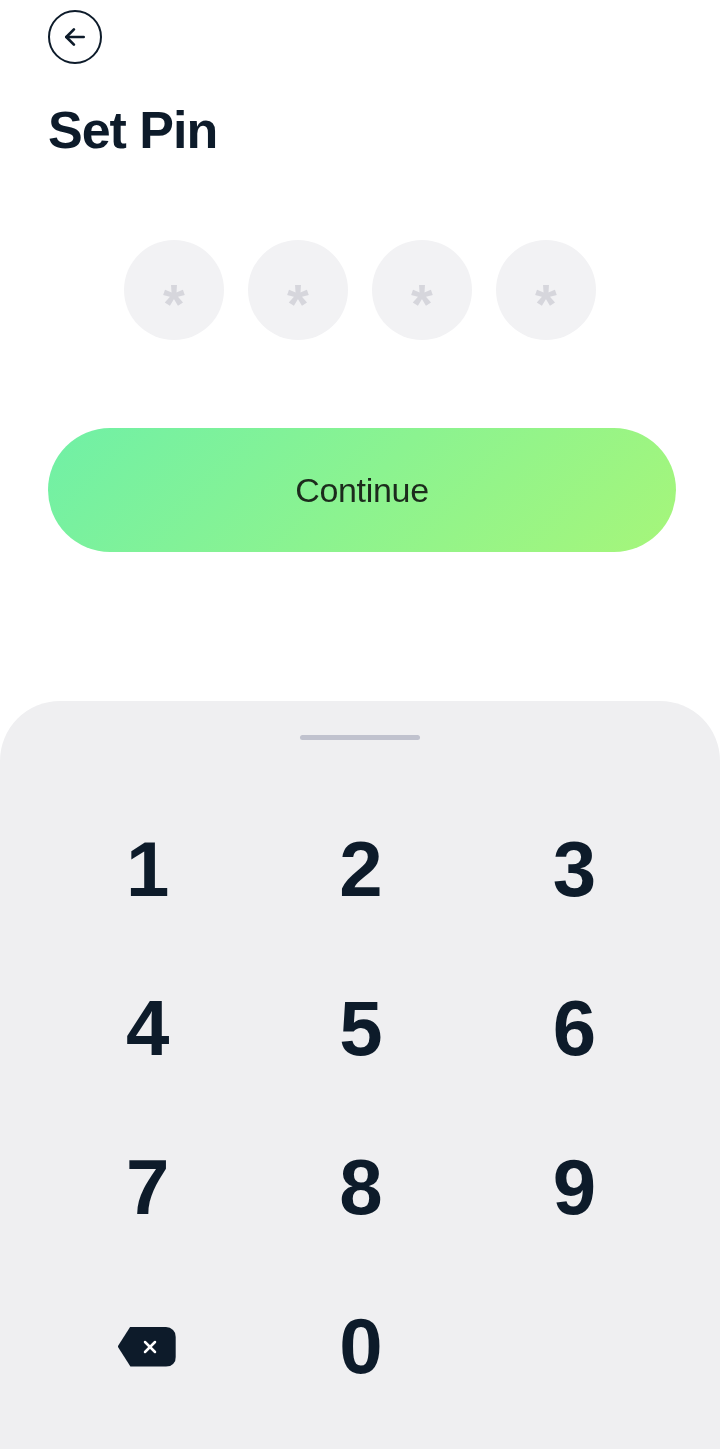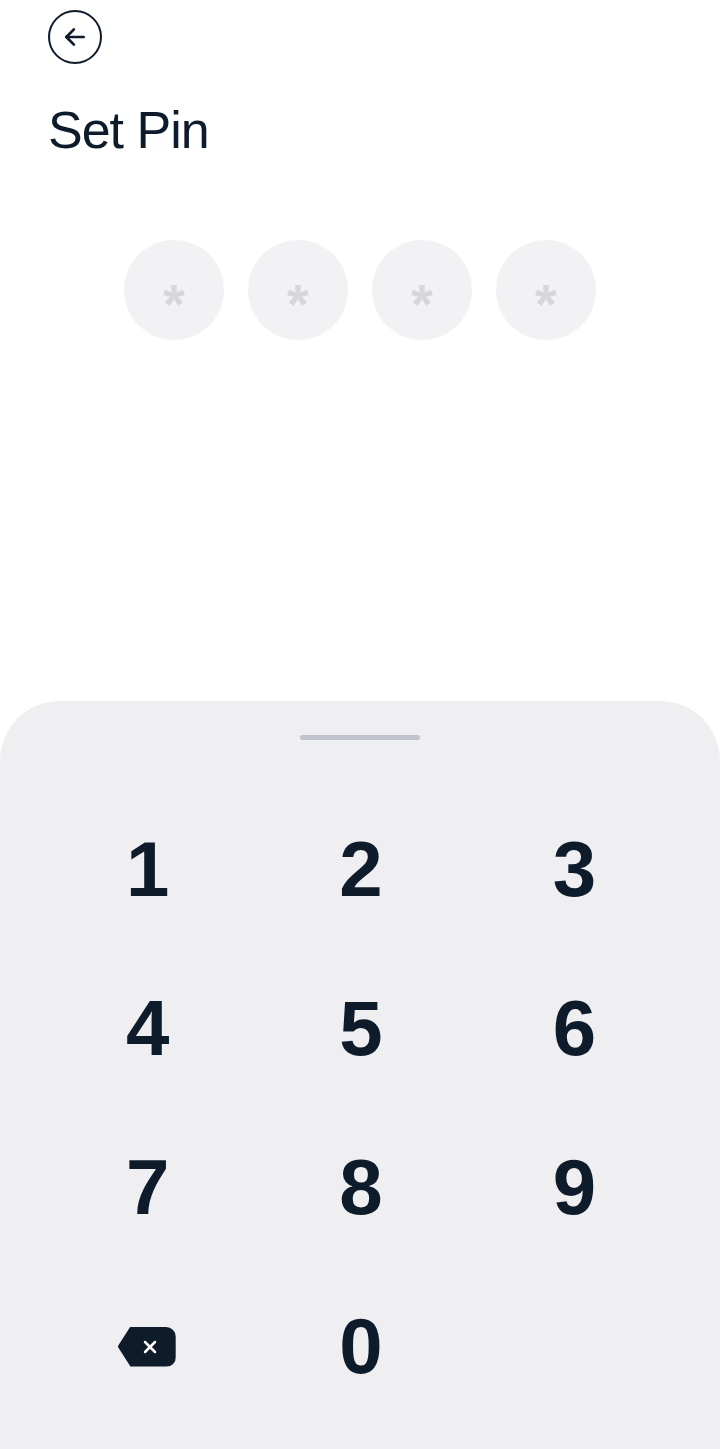--- a/index.html
+++ b/index.html
@@ -31,21 +31,21 @@
     }
     .back-button svg {
       width: 26px;
       height: 26px;
     }
     .content {
       padding: 100px 48px 0 48px;
     }
     .heading {
       font-size: 52px;
-      font-weight: 400;
+      font-weight: 700;
       color: #0d1b2a;
       letter-spacing: -1px;
       margin-bottom: 16px;
     }
     .subtitle {
       font-size: 27px;
       font-weight: 400;
       color: #b3b8cc;
       line-height: 1.3;
       letter-spacing: -0.3px;
@@ -170,20 +170,21 @@
         <span>*</span>
       </div>
     <div class="pin-dot">
         <span>*</span>
       </div>
     <div class="pin-dot">
         <span>*</span>
       </div>
   </div>
 
+  <button class="continue-button">Continue</button>
 </div>
 
 <div class="keypad-panel">
   <div class="grabber"></div>
   <div class="keypad-grid">
     <button class="key">1</button>
     <button class="key">2</button>
     <button class="key">3</button>
     <button class="key">4</button>
     <button class="key">5</button>

